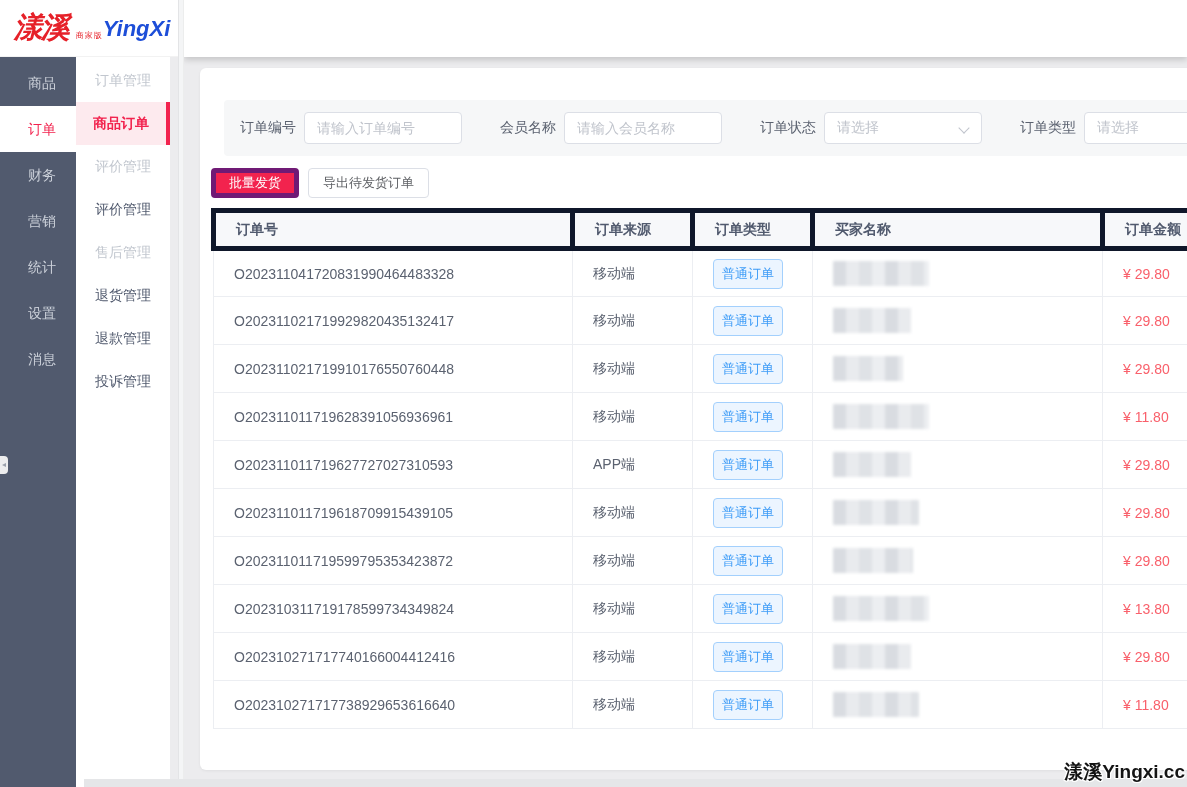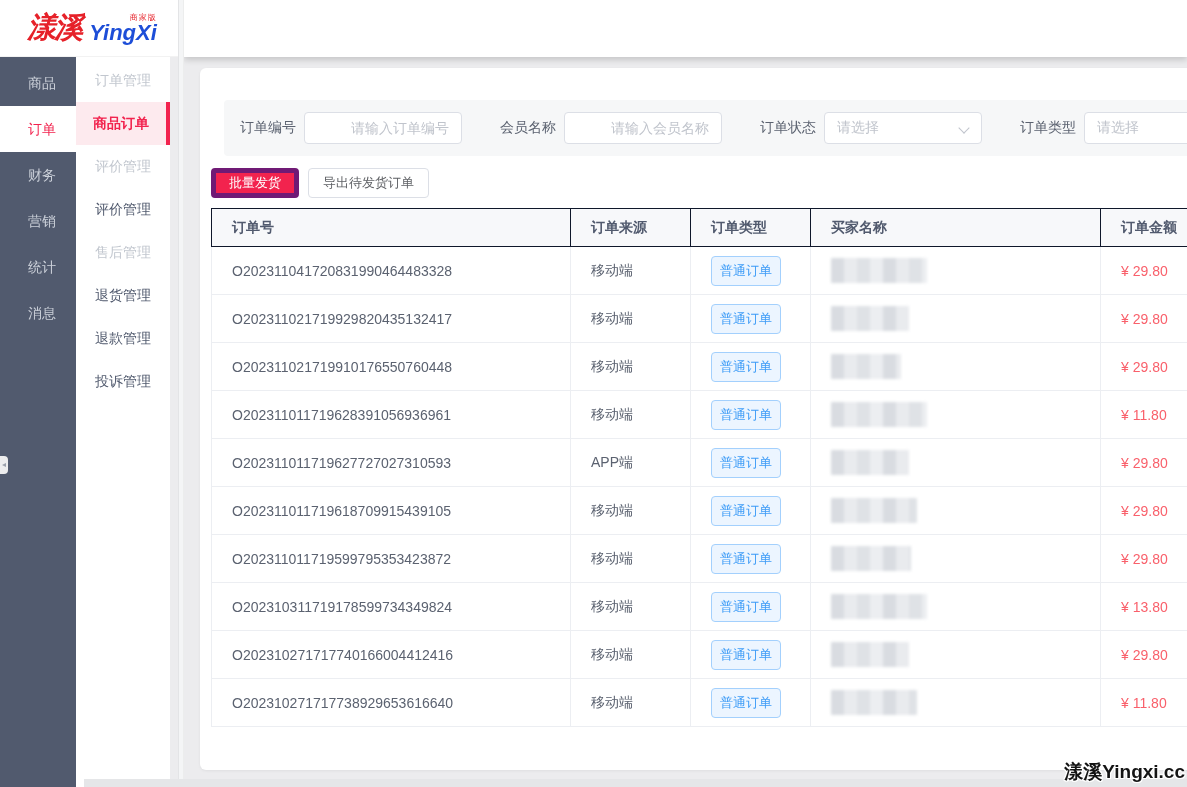--- a/index.html
+++ b/index.html
@@ -12,21 +12,21 @@
   }
 
   
   .logo-box {
     position:absolute; left:0; top:0; width:184px; height:57px;
     background:#fff; z-index:5;
     display:flex; align-items:center; justify-content:center;
     border-bottom:1px solid #f2f2f2;
   }
   .logo-cn { font-size:29px; font-weight:bold; font-style:italic; color:#e62129; letter-spacing:-2px; }
-  .logo-right { display:flex; flex-direction:column; line-height:1; margin-left:8px; margin-top:2px; }
+  .logo-right { display:flex; flex-direction:row; line-height:1; margin-left:8px; margin-top:2px; }
   .logo-edition { font-size:8px; color:#e62129; font-style:normal; letter-spacing:1px; align-self:flex-end; }
   .logo-en { font-size:22px; font-weight:bold; font-style:italic; color:#1d4ed8; letter-spacing:0; }
 
   
   .sidebar {
     position:absolute; left:0; top:57px; bottom:0; width:84px;
     background:#515a6e; z-index:3; padding-top:3px;
   }
   .side-item {
     height:46px; line-height:46px; text-align:center;
@@ -70,21 +70,20 @@
     position:absolute; left:24px; right:4px; top:32px; height:56px;
     background:#f6f7f8; border-radius:4px;
     display:flex; align-items:center; padding-left:16px;
   }
   .filter-group { display:flex; align-items:center; margin-right:38px; }
   .filter-label { font-size:14px; color:#5b6270; margin-right:8px; white-space:nowrap; }
   .filter-input {
     width:158px; height:32px; border:1px solid #dcdfe6; border-radius:4px;
     background:#fff; padding:0 12px; font-size:14px; color:#606266; outline:none;
     font-family:inherit;
-    text-align:right;
   }
   .filter-input::placeholder { color:#c0c4cc; }
   .filter-select {
     position:relative; width:158px; height:32px; border:1px solid #dcdfe6;
     border-radius:4px; background:#fff; display:flex; align-items:center;
     padding:0 12px; cursor:pointer;
   }
   .select-placeholder { font-size:14px; color:#c0c4cc; }
   .chevron {
     position:absolute; right:13px; top:11px; width:8px; height:8px;
@@ -96,21 +95,21 @@
   .toolbar { position:absolute; left:11px; top:100px; display:flex; }
   .btn { height:30px; border-radius:4px; font-size:13px; display:inline-flex;
          align-items:center; cursor:pointer; font-family:inherit; }
   .btn-primary { background:#f2234e; color:#fff; border:5px solid #701a75; padding:0 13px; }
   .btn-plain { background:#fff; color:#606266; border:1px solid #dcdfe6; padding:0 14px; margin-left:9px; }
 
   
   .table-wrap { position:absolute; left:11px; right:-16px; top:140px; }
   table.orders { width:100%; border-collapse:collapse; table-layout:fixed; }
   .orders th {
-    height:38px; background:#f7f8fa; border:1px solid #0f172a;
+    height:38px; background:#f7f8fa; border:5px solid #0f172a;
     font-size:14px; color:#515a6e; font-weight:bold; text-align:left;
     padding:0 0 0 20px;
   }
   .orders td {
     height:48px; border:1px solid #eceef2; background:#fff;
     font-size:14px; color:#5b6270; padding:0 0 0 20px;
   }
   .badge {
     display:inline-block; padding:5px 8px; border:1px solid #a3d0fd;
     background:#ecf5ff; color:#3e9cf7; border-radius:4px; font-size:13px;
@@ -163,20 +162,23 @@
     <span>订单</span>
   </div>
     <div class="side-item">
     <span>财务</span>
   </div>
     <div class="side-item">
     <span>营销</span>
   </div>
     <div class="side-item">
     <span>统计</span>
+  </div>
+    <div class="side-item">
+    <span>设置</span>
   </div>
     <div class="side-item">
     <span>消息</span>
   </div>
   </aside>
 
 <nav class="submenu">
     <div class="sub-item section">
     <span>订单管理</span>
   </div>

